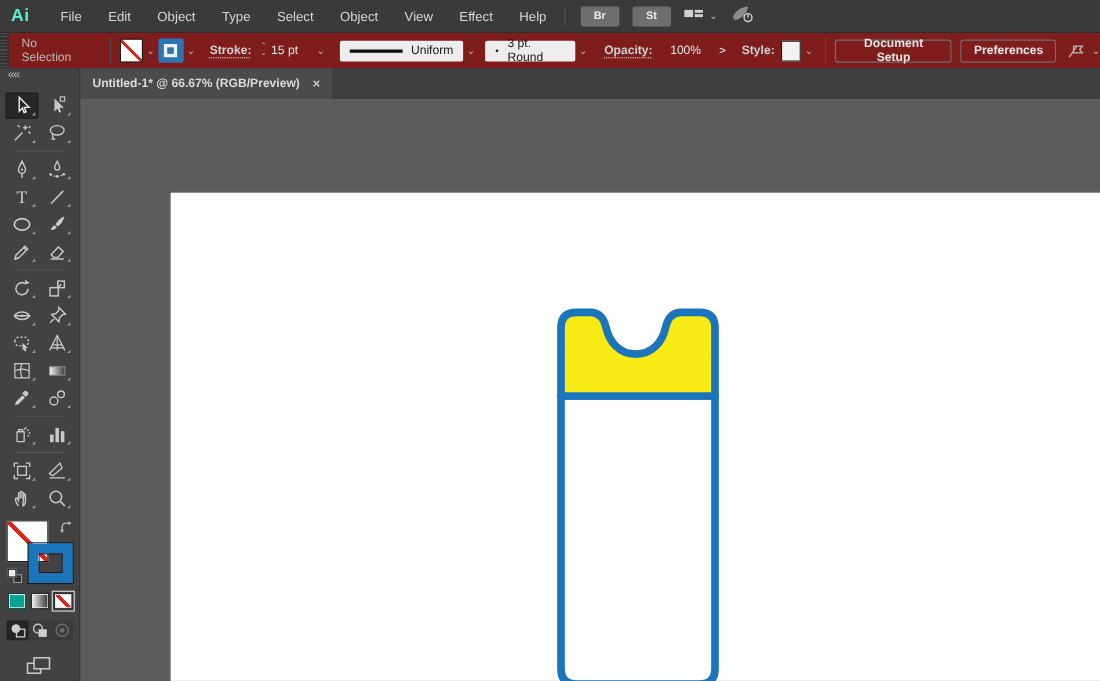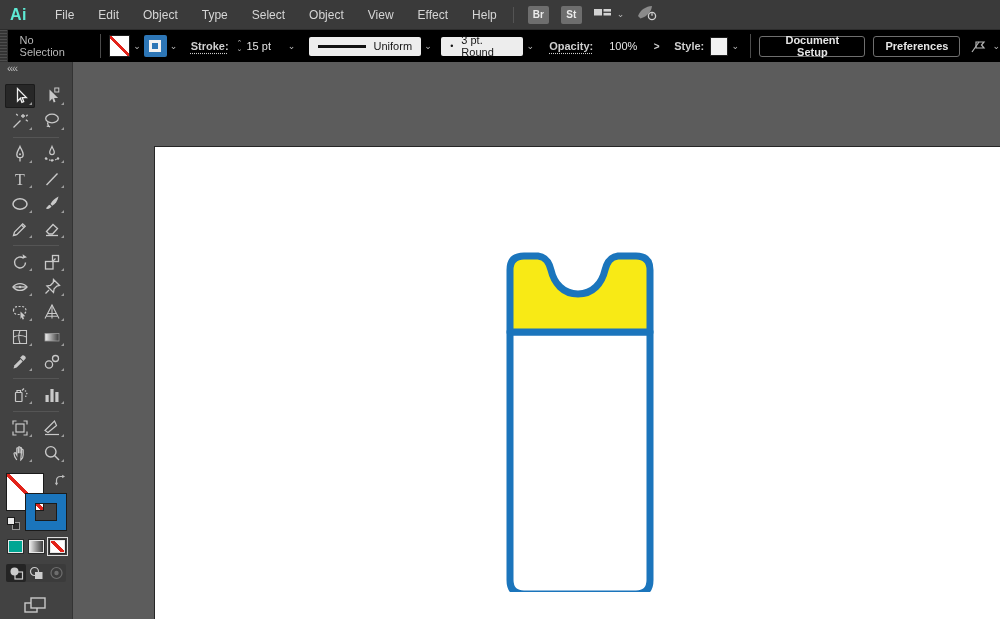--- a/index.html
+++ b/index.html
@@ -6,25 +6,25 @@
   html,body { width:1000px; height:619px; overflow:hidden; }
   body { font-family:"Liberation Sans", sans-serif; background:#5C5C5C; }
   .app { position:relative; width:1000px; height:619px; display:flex; flex-direction:column; background:#393939; }
 
   
   .menubar { height:29px; background:#3A3A3A; display:flex; align-items:center; color:#D6D6D6; font-size:12px; flex:0 0 auto; }
   .logo { color:#5eead4; font-weight:bold; font-size:16px; padding:0 16px 0 10px; letter-spacing:0.5px; }
   .menu-item { padding:0 12px; height:100%; display:flex; align-items:center; cursor:default; }
   .menubar-right { margin-left:14px; display:flex; align-items:center; gap:12px; }
   .mb-divider { width:1px; height:16px; background:#545454; margin-left:4px; }
-  .badge { width:21px; height:18px; background:#6E6E6E; color:#ECECEC; border-radius:2px; font-size:10px; font-weight:bold; display:flex; align-items:center; justify-content:center; }
+  .badge { width:35px; height:18px; background:#6E6E6E; color:#ECECEC; border-radius:2px; font-size:10px; font-weight:bold; display:flex; align-items:center; justify-content:center; }
   .chev-glyph { color:#BDBDBD; font-size:9px; line-height:1; }
 
   
-  .controlbar { height:33px; background:#000000; border-top:1px solid #2C2C2C; display:flex; align-items:center; color:#C9C9C9; font-size:11px; flex:0 0 auto; }
+  .controlbar { height:33px; background:#7f1d1d; border-top:1px solid #2C2C2C; display:flex; align-items:center; color:#C9C9C9; font-size:11px; flex:0 0 auto; }
   .cb-grip { width:8px; align-self:stretch; background:repeating-linear-gradient(to bottom,#4E4E4E 0 1px,#343434 1px 3px); border-right:1px solid #303030; }
   .status-text { color:#B8B8B8; margin:0 14px 0 12px; }
   .ctrl-divider { width:1px; height:24px; background:#4B4B4B; margin:0 8px; }
   .swatch-btn { width:22px; height:22px; border:1px solid #1E1E1E; background:#fff; position:relative; }
   .diag-red { background:linear-gradient(45deg, #fff 44%, #E2231A 44%, #E2231A 55%, #fff 55%); }
   .chev-btn { width:15px; height:22px; display:flex; align-items:center; justify-content:center; color:#BDBDBD; font-size:9px; }
   .stroke-swatch-btn { width:24px; height:22px; background:#2D76B6; display:flex; align-items:center; justify-content:center; border-radius:2px; }
   .stroke-swatch-inner { width:12px; height:12px; border:3px solid #F2F2F2; }
   .label { font-weight:bold; color:#CFCFCF; }
   .dotted { text-decoration:underline dotted; text-underline-offset:3px; }
@@ -472,20 +472,26 @@
         <svg width="26" height="22" viewBox="0 0 26 22">
           <g fill="none" stroke="#C9C9C9" stroke-width="1.4">
             <rect x="2" y="9" width="12" height="9"></rect>
             <rect x="8" y="4" width="14" height="10" fill="#424242"></rect>
           </g>
         </svg>
       </div>
     </div>
 
     <div class="right-col">
+      <div class="tabstrip">
+        <div class="doc-tab">
+          <span class="tab-title">Untitled-1* @ 66.67% (RGB/Preview)</span>
+          <span class="tab-close">×</span>
+        </div>
+      </div>
 
       <div class="canvas">
         <div class="artboard">
           <svg class="shape-svg" width="845" height="445" viewBox="0 0 845 445">
 
             <path d="M355 185 L495 185 L495 433 Q495 447 481 447 L369 447 Q355 447 355 433 Z" fill="#FFFFFF" stroke="#1B75BC" stroke-width="7" stroke-linejoin="round"></path>
 
             <path d="M355 185 L355 123 Q355 109 369 109 L383 109 C391 110 394 115 396 123 C399 136 408 147 423 147 C438 147 447 136 450 123 C452 115 455 110 463 109 L481 109 Q495 109 495 123 L495 185 Z" fill="#F8EA15" stroke="#1B75BC" stroke-width="7" stroke-linejoin="round"></path>
           </svg>
         </div>

